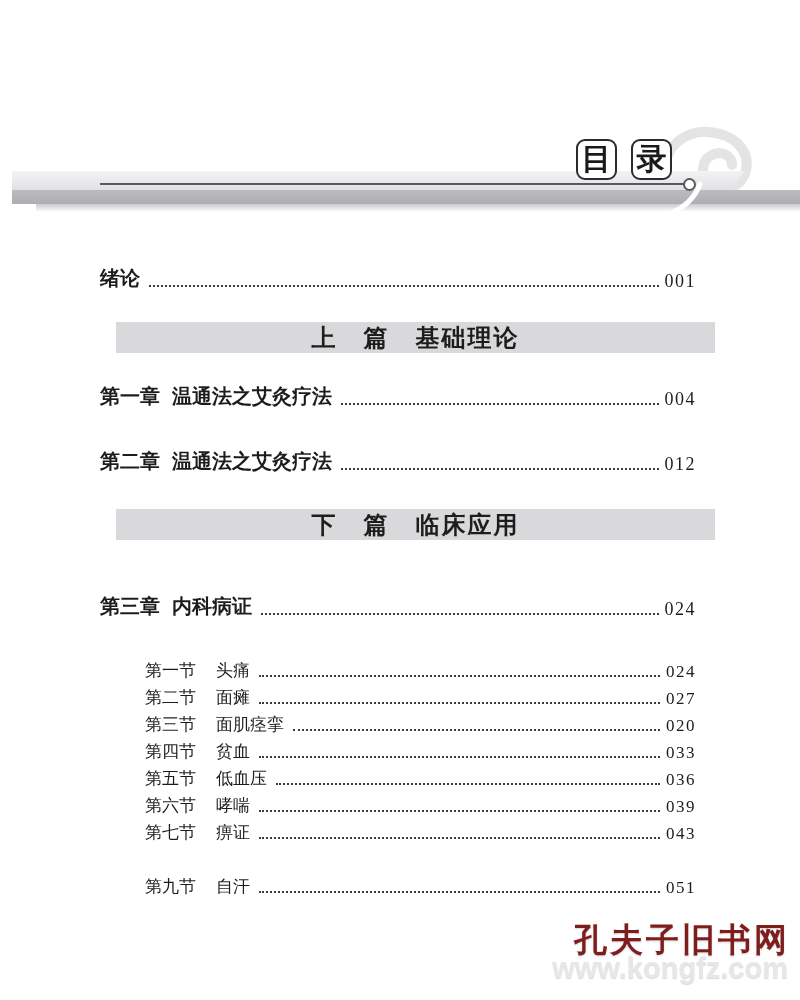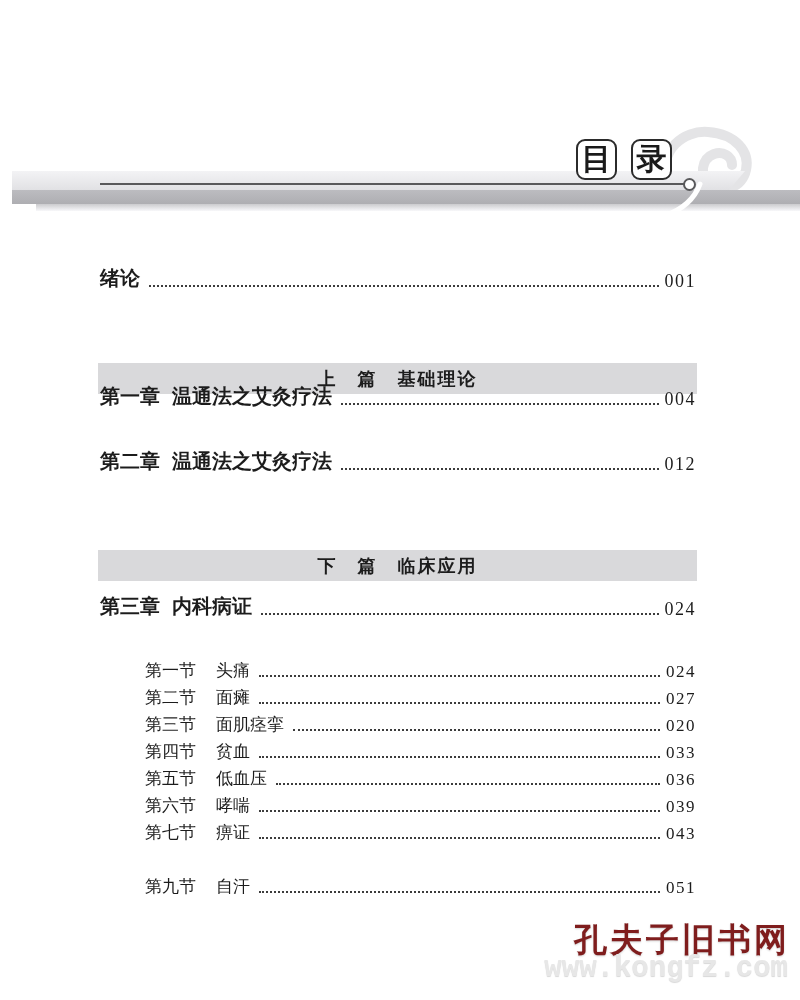--- a/index.html
+++ b/index.html
@@ -26,32 +26,32 @@
       font-family:"Liberation Sans","DejaVu Sans",sans-serif;font-weight:bold;font-size:30px;color:#1a1a1a;}
 
   
   .row{position:absolute;display:flex;align-items:flex-end;}
   .lead{flex:1;border-bottom:2px dotted #3c3c3c;margin:0 6px 5px 9px;min-width:20px;}
   .pagenum{font-size:18px;letter-spacing:1.5px;white-space:nowrap;}
   .row.lvl-intro,.row.lvl-chapter{left:100px;width:596px;height:26px;font-size:20px;font-weight:bold;}
   .row.lvl-intro .pagenum,.row.lvl-chapter .pagenum{font-weight:normal;}
   .chap-label{margin-right:12px;white-space:nowrap;}
   .chap-title{white-space:nowrap;}
-  .part-band{position:absolute;left:98px;width:599px;height:31px;background:#d9d9db;
+  .part-band{position:absolute;left:116px;width:599px;height:31px;background:#d9d9db;
       display:flex;align-items:center;justify-content:center;
-      font-family:"Liberation Sans","DejaVu Sans",sans-serif;font-weight:bold;font-size:18px;
-      color:#1d1d1d;letter-spacing:2px;margin-top:41px;}
+      font-family:"Liberation Sans","DejaVu Sans",sans-serif;font-weight:bold;font-size:24px;
+      color:#1d1d1d;letter-spacing:2px;}
   .row.lvl-section{left:145px;width:551px;height:24px;font-size:17px;font-weight:normal;}
   .row.lvl-section .pagenum{font-size:17px;}
   .sec-label{margin-right:20px;white-space:nowrap;}
   .wm-line1{top:918px;position:absolute;right:10px;white-space:nowrap;
       font-family:"Liberation Serif","DejaVu Serif",serif;font-weight:bold;font-size:33px;
       letter-spacing:3px;color:#7f1d1d;text-shadow:0 1px 2px #d2d2d2;}
   .wm-line2{top:952px;position:absolute;right:12px;white-space:nowrap;
-      font-family:Liberation Mono, monospace;font-weight:bold;font-size:29px;
+      font-family:Liberation Sans, sans-serif;font-weight:bold;font-size:29px;
       color:#e7e7e7;text-shadow:0 1px 1px #d8d8d8;}
 </style>
 </head>
 <body>
 
 <div class="page">
 
   <svg class="swirl-svg" width="140" height="120" viewBox="0 0 140 120">
     <path d="M 28 68 C 18 38, 44 18, 68 20 C 96 22, 110 40, 106 58
              C 102 76, 82 82, 70 73 C 59 64, 61 47, 74 42 C 83 39, 92 44, 92 53" fill="none" stroke="#e4e4e6" stroke-width="10" stroke-linecap="round"></path>

